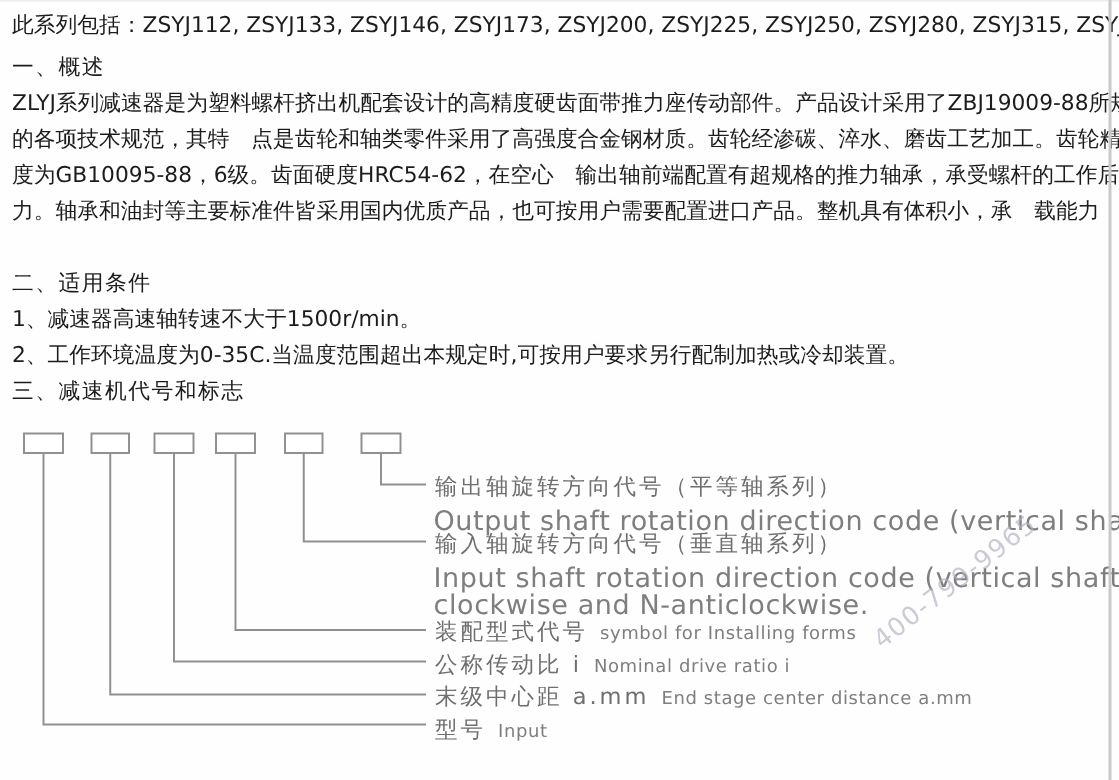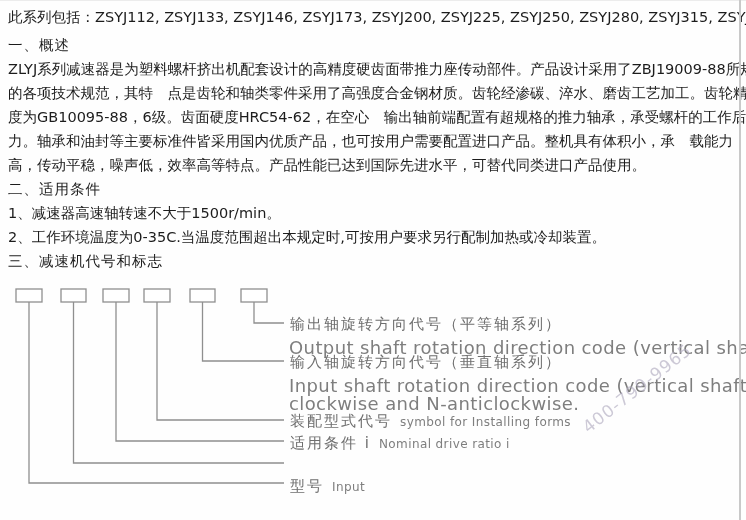--- a/index.html
+++ b/index.html
@@ -80,21 +80,20 @@
 <div class="page">
 
   <div class="top-edge"></div>
 
   <div class="txt" style="top:9px">此系列包括：ZSYJ112, ZSYJ133, ZSYJ146, ZSYJ173, ZSYJ200, ZSYJ225, ZSYJ250, ZSYJ280, ZSYJ315, ZSYJ375, ZSYJ420, ZSYJ450。</div>
   <div class="txt heading" style="top:37px">一、概述</div>
   <div class="txt" style="top:61px">ZLYJ系列减速器是为塑料螺杆挤出机配套设计的高精度硬齿面带推力座传动部件。产品设计采用了ZBJ19009-88所规定</div>
   <div class="txt" style="top:85px">的各项技术规范，其特　点是齿轮和轴类零件采用了高强度合金钢材质。齿轮经渗碳、淬水、磨齿工艺加工。齿轮精</div>
   <div class="txt" style="top:109px">度为GB10095-88，6级。齿面硬度HRC54-62，在空心　输出轴前端配置有超规格的推力轴承，承受螺杆的工作后座</div>
   <div class="txt" style="top:133px">力。轴承和油封等主要标准件皆采用国内优质产品，也可按用户需要配置进口产品。整机具有体积小，承　载能力</div>
-  <div class="txt" style="top:157px">高，传动平稳，噪声低，效率高等特点。产品性能已达到国际先进水平，可替代同类进口产品使用。</div>
   <div class="txt heading" style="top:181px">二、适用条件</div>
   <div class="txt" style="top:205px">1、减速器高速轴转速不大于1500r/min。</div>
   <div class="txt" style="top:229px">2、工作环境温度为0-35C.当温度范围超出本规定时,可按用户要求另行配制加热或冷却装置。</div>
   <div class="txt heading" style="top:253px">三、减速机代号和标志</div>
 
   <svg class="diagram-svg" width="746" height="240" viewBox="0 0 746 240">
     <g fill="#fff" stroke="#8f8f8f" stroke-width="1.3">
       <rect x="16" y="9" width="26" height="13"></rect>
       <rect x="61" y="9" width="25" height="13"></rect>
       <rect x="103" y="9" width="26" height="13"></rect>
@@ -117,23 +116,26 @@
 
   <div class="dlabel-zh" style="left:290px;top:353px">输入轴旋转方向代号（垂直轴系列）</div>
   <div class="dlabel-en" style="left:289px;top:375px">Input shaft rotation direction code (vertical shaft ratio) including S-</div>
   <div class="dlabel-en" style="left:289px;top:393px">clockwise and N-anticlockwise.</div>
 
   <div class="dlabel-mixed" style="left:290px;top:411px">
     <span class="zh">装配型式代号</span><span class="en">symbol for Installing forms</span>
   </div>
 
   <div class="dlabel-mixed" style="left:290px;top:433px">
-    <span class="zh">适用条件 i</span><span class="en">Nominal drive ratio i</span>
+    <span class="zh">公称传动比 i</span><span class="en">Nominal drive ratio i</span>
   </div>
 
+  <div class="dlabel-mixed" style="left:290px;top:454px">
+    <span class="zh">末级中心距 a.mm</span><span class="en">End stage center distance a.mm</span>
+  </div>
 
   <div class="dlabel-mixed" style="left:290px;top:476px">
     <span class="zh">型号</span><span class="en">Input</span>
   </div>
 
   <div class="watermark">400-799-9965</div>
 
   <div class="right-edge"></div>
 
 </div>

